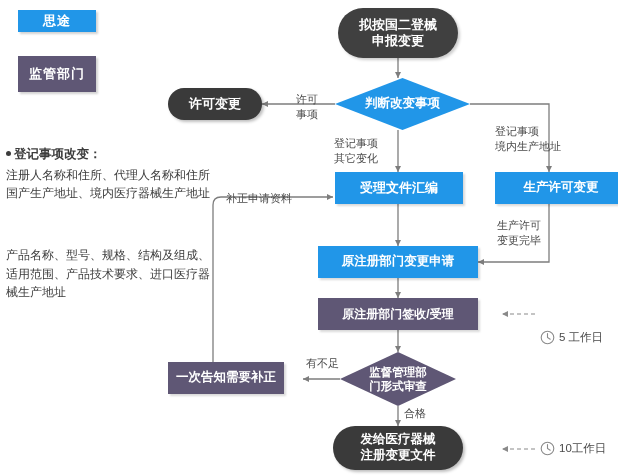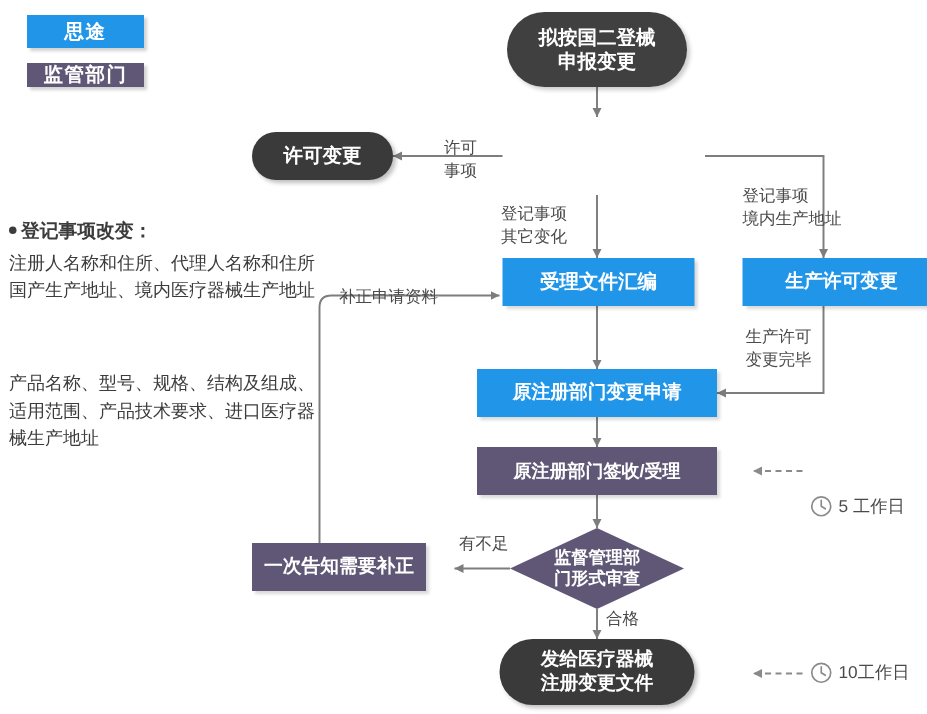--- a/index.html
+++ b/index.html
@@ -184,38 +184,44 @@
 
     <g stroke="#8a8a8a" stroke-width="1.2" fill="none" stroke-dasharray="4 3">
       <path d="M535,314 L502,314" marker-end="url(#arrowDash)"></path>
       <path d="M535,449 L502,449" marker-end="url(#arrowDash)"></path>
     </g>
   </svg>
 
   <div class="legend-box legend-blue" style="left:18px; top:10px; width:78px; height:22px;">
     <span>思途</span>
   </div>
-  <div class="legend-box legend-purple" style="left:18px; top:42px; width:78px; height:16px;justify-content:center;">
+  <div class="legend-box legend-purple" style="left:18px; top:56px; width:78px; height:36px;justify-content:center;">
     <span>监管部门</span>
   </div>
 
   <div class="note-block" style="left:6px; top:146px;">
     <p class="note-title">
       <span class="bullet-dot"></span><span>登记事项改变：</span>
     </p>
     <p class="note-body">注册人名称和住所、代理人名称和住所国产生产地址、境内医疗器械生产地址</p>
   </div>
 
   <div class="note-block" style="left:6px; top:246px;">
     <p class="note-body">产品名称、型号、规格、结构及组成、适用范围、产品技术要求、进口医疗器械生产地址</p>
   </div>
 
   <div class="node round-blue" style="left:338px; top:8px; width:120px; height:50px; font-size:13px; white-space:pre-line;">拟按国二登械
 申报变更</div>
 
+  <div class="diamond-wrap" style="left:335px; top:78px; width:135px; height:52px;">
+    <svg width="135" height="52" viewBox="0 0 135 52">
+      <polygon points="67.5,0 135,26 67.5,52 0,26" fill="#2196e8"></polygon>
+    </svg>
+    <div class="diamond-label" style="font-size:12.5px;">判断改变事项</div>
+  </div>
 
   <div class="node round-dark" style="left:168px; top:88px; width:94px; height:32px; font-size:13px;">许可变更</div>
 
   <div class="node rect-blue" style="left:495px; top:172px; width:132px; height:32px; font-size:12.5px;">生产许可变更</div>
 
   <div class="node rect-blue" style="left:335px; top:172px; width:128px; height:32px; font-size:13px;">受理文件汇编</div>
 
   <div class="node rect-blue" style="left:318px; top:246px; width:160px; height:32px; font-size:12.5px;">原注册部门变更申请</div>
 
   <div class="node rect-purple" style="left:318px; top:298px; width:160px; height:32px; font-size:12px;">原注册部门签收/受理</div>

